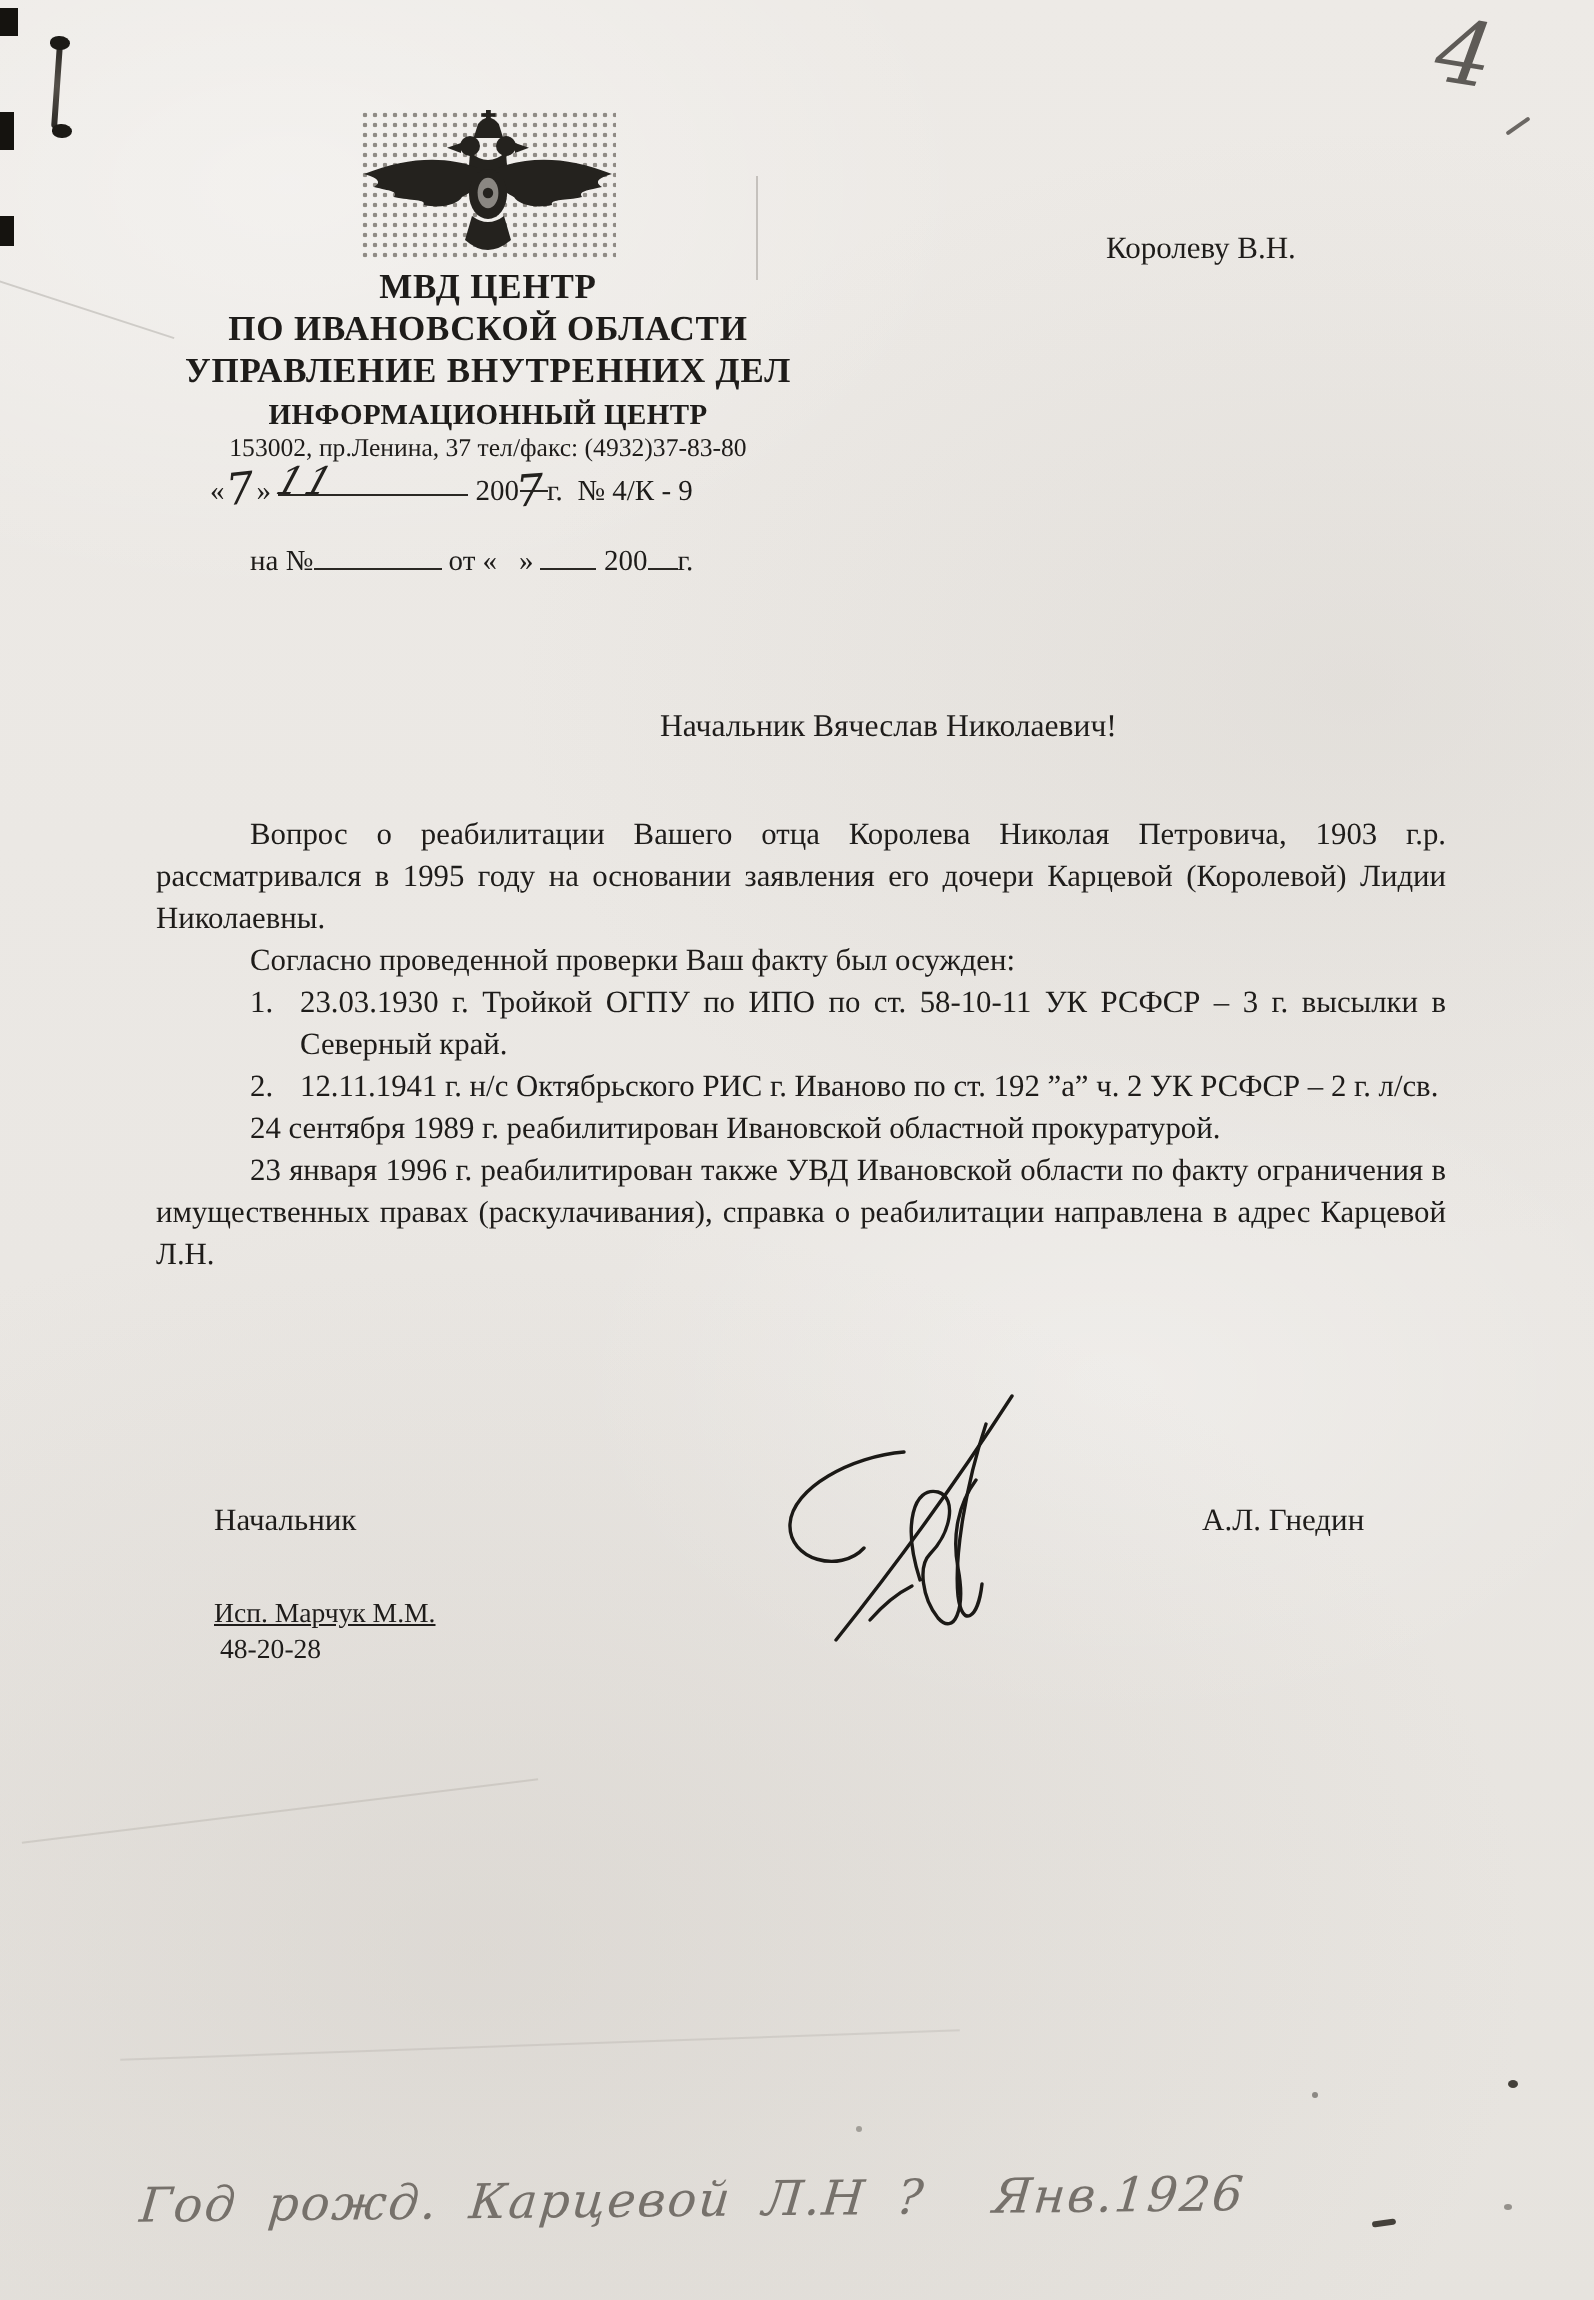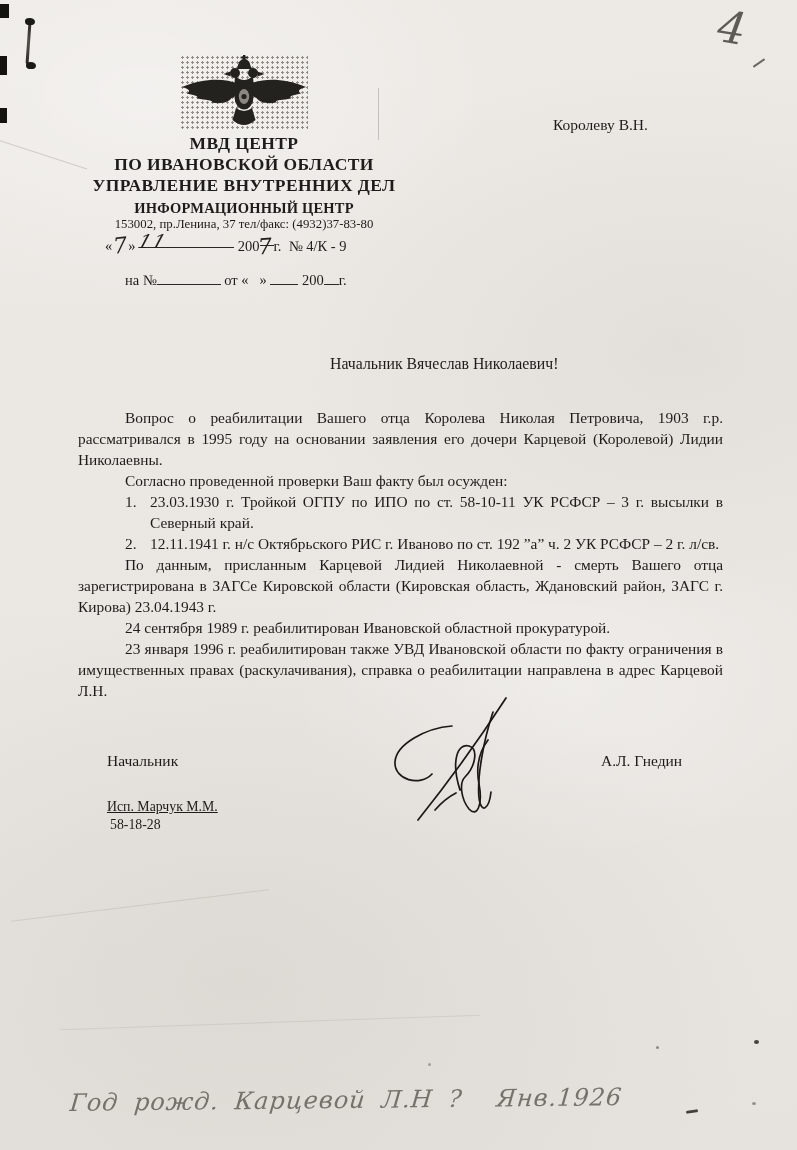--- a/index.html
+++ b/index.html
@@ -149,34 +149,33 @@
   <p>Вопрос о реабилитации Вашего отца Королева Николая Петровича, 1903 г.р. рассматривался в 1995 году на основании заявления его дочери Карцевой (Королевой) Лидии Николаевны.</p>
   <p>Согласно проведенной проверки Ваш факту был осужден:</p>
   <div class="li">
     <span class="num">1.</span>
     <span>23.03.1930 г. Тройкой ОГПУ по ИПО по ст. 58-10-11 УК РСФСР – 3 г. высылки в Северный край.</span>
   </div>
   <div class="li">
     <span class="num">2.</span>
     <span>12.11.1941 г. н/с Октябрьского РИС г. Иваново по ст. 192 ”а” ч. 2 УК РСФСР – 2 г. л/св.</span>
   </div>
-  <p>По данным, присланным Карцевой Лидией Николаевной - смерть Вашего отца зарегистрирована в ЗАГСе Кировской области (Кировская область, Ждановский район, ЗАГС г. Кирова) 23.04.1943 г.</p>
   <p>24 сентября 1989 г. реабилитирован Ивановской областной прокуратурой.</p>
   <p>23 января 1996 г. реабилитирован также УВД Ивановской области по факту ограничения в имущественных правах (раскулачивания), справка о реабилитации направлена в адрес Карцевой Л.Н.</p>
 </div>
 
 <div class="abs position-title">Начальник</div>
 <div class="abs chief-name">А.Л. Гнедин</div>
 <svg class="abs sig" width="160" height="150" viewBox="0 0 160 150">
   <g fill="none" stroke="#1b1916" stroke-width="1.7" stroke-linecap="round">
     <path d="M72,36 C46,38 16,54 15,72 C14,90 40,97 52,84"></path>
     <path d="M38,130 C62,100 95,56 126,8"></path>
     <path d="M80,100 C71,72 77,53 89,56 C99,59 95,77 85,87 C79,93 81,109 89,119 C97,128 103,115 99,94 C96,78 99,62 108,50"></path>
     <path d="M113,22 C103,52 97,88 99,108 C101,124 109,120 111,102"></path>
     <path d="M55,120 C62,112 70,106 76,103"></path>
   </g>
 </svg>
 <div class="abs executor">Исп. Марчук М.М.</div>
-<div class="abs phone">58-18-28</div>
+<div class="abs phone">48-20-28</div>
 
 <div class="abs pencil-note">
   <span>Год рожд. Карцевой Л.Н ?</span><span class="gap">Янв.1926</span>
 </div>
 
 </body></html>

